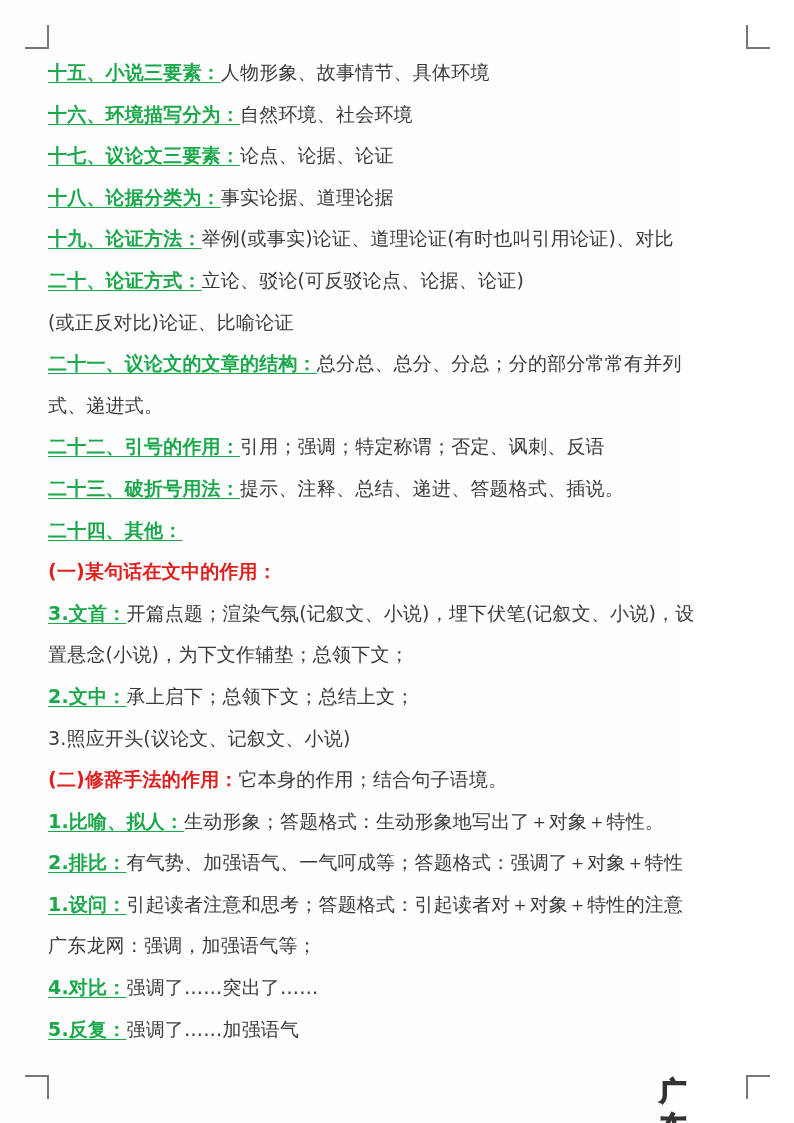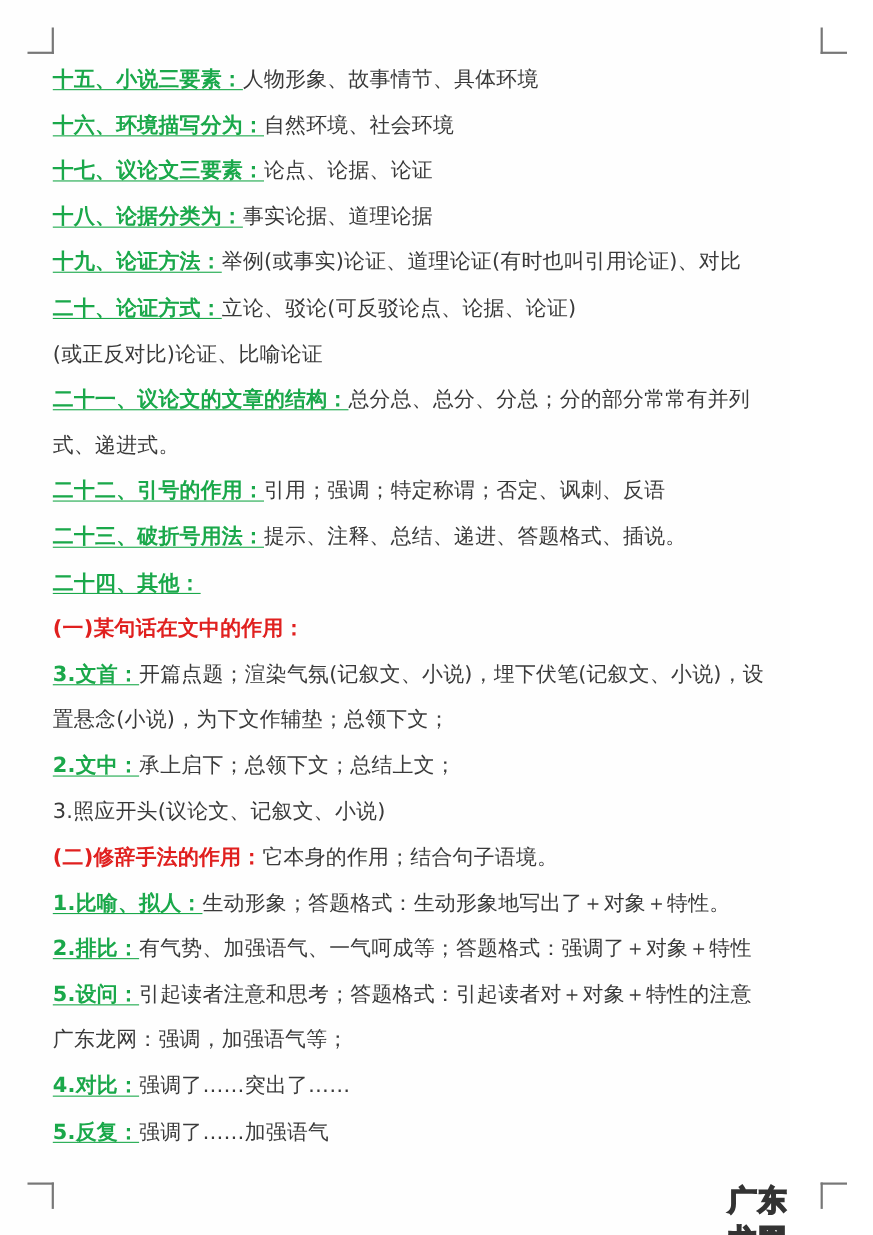--- a/index.html
+++ b/index.html
@@ -13,21 +13,20 @@
       position: relative;
       overflow: hidden;
       font-family: "DejaVu Sans", "Liberation Sans", sans-serif;
       color: #3a3a3a;
     }
     .page {
       position: absolute;
       left: 0; top: 0;
       width: 682px; height: 1123px;
       background: #fefefe;
-      padding-left: 36px;
     }
     .corner {
       position: absolute;
       width: 22px;
       height: 22px;
       border-color: #777;
       border-style: solid;
       border-width: 0;
     }
     .corner.tl { left: 25px; top: 25px; border-right-width: 2px; border-bottom-width: 2px; }
@@ -98,20 +97,20 @@
     <div class="line"><span class="hd">二十三、破折号用法：</span><span class="body-text">提示、注释、总结、递进、答题格式、插说。</span></div>
     <div class="line"><span class="hd">二十四、其他：</span></div>
     <div class="line"><span class="hd-red">(一)某句话在文中的作用：</span></div>
     <div class="line"><span class="hd">3.文首：</span><span class="body-text">开篇点题；渲染气氛(记叙文、小说)，埋下伏笔(记叙文、小说)，设</span></div>
     <div class="line"><span class="body-text">置悬念(小说)，为下文作辅垫；总领下文；</span></div>
     <div class="line"><span class="hd">2.文中：</span><span class="body-text">承上启下；总领下文；总结上文；</span></div>
     <div class="line"><span class="body-text">3.照应开头(议论文、记叙文、小说)</span></div>
     <div class="line"><span class="hd-red">(二)修辞手法的作用：</span><span class="body-text">它本身的作用；结合句子语境。</span></div>
     <div class="line"><span class="hd">1.比喻、拟人：</span><span class="body-text">生动形象；答题格式：生动形象地写出了＋对象＋特性。</span></div>
     <div class="line"><span class="hd">2.排比：</span><span class="body-text">有气势、加强语气、一气呵成等；答题格式：强调了＋对象＋特性</span></div>
-    <div class="line"><span class="hd">5.设问：</span><span class="body-text">引起读者注意和思考；答题格式：引起读者对＋对象＋特性的注意</span></div>
+    <div class="line"><span class="hd">1.设问：</span><span class="body-text">引起读者注意和思考；答题格式：引起读者对＋对象＋特性的注意</span></div>
     <div class="line"><span class="body-text">广东龙网：强调，加强语气等；</span></div>
     <div class="line"><span class="hd">4.对比：</span><span class="body-text">强调了……突出了……</span></div>
     <div class="line"><span class="hd">5.反复：</span><span class="body-text">强调了……加强语气</span></div>
   </div>
 
   <div class="watermark">广东龙网</div>
 </div>
 
 </body></html>

